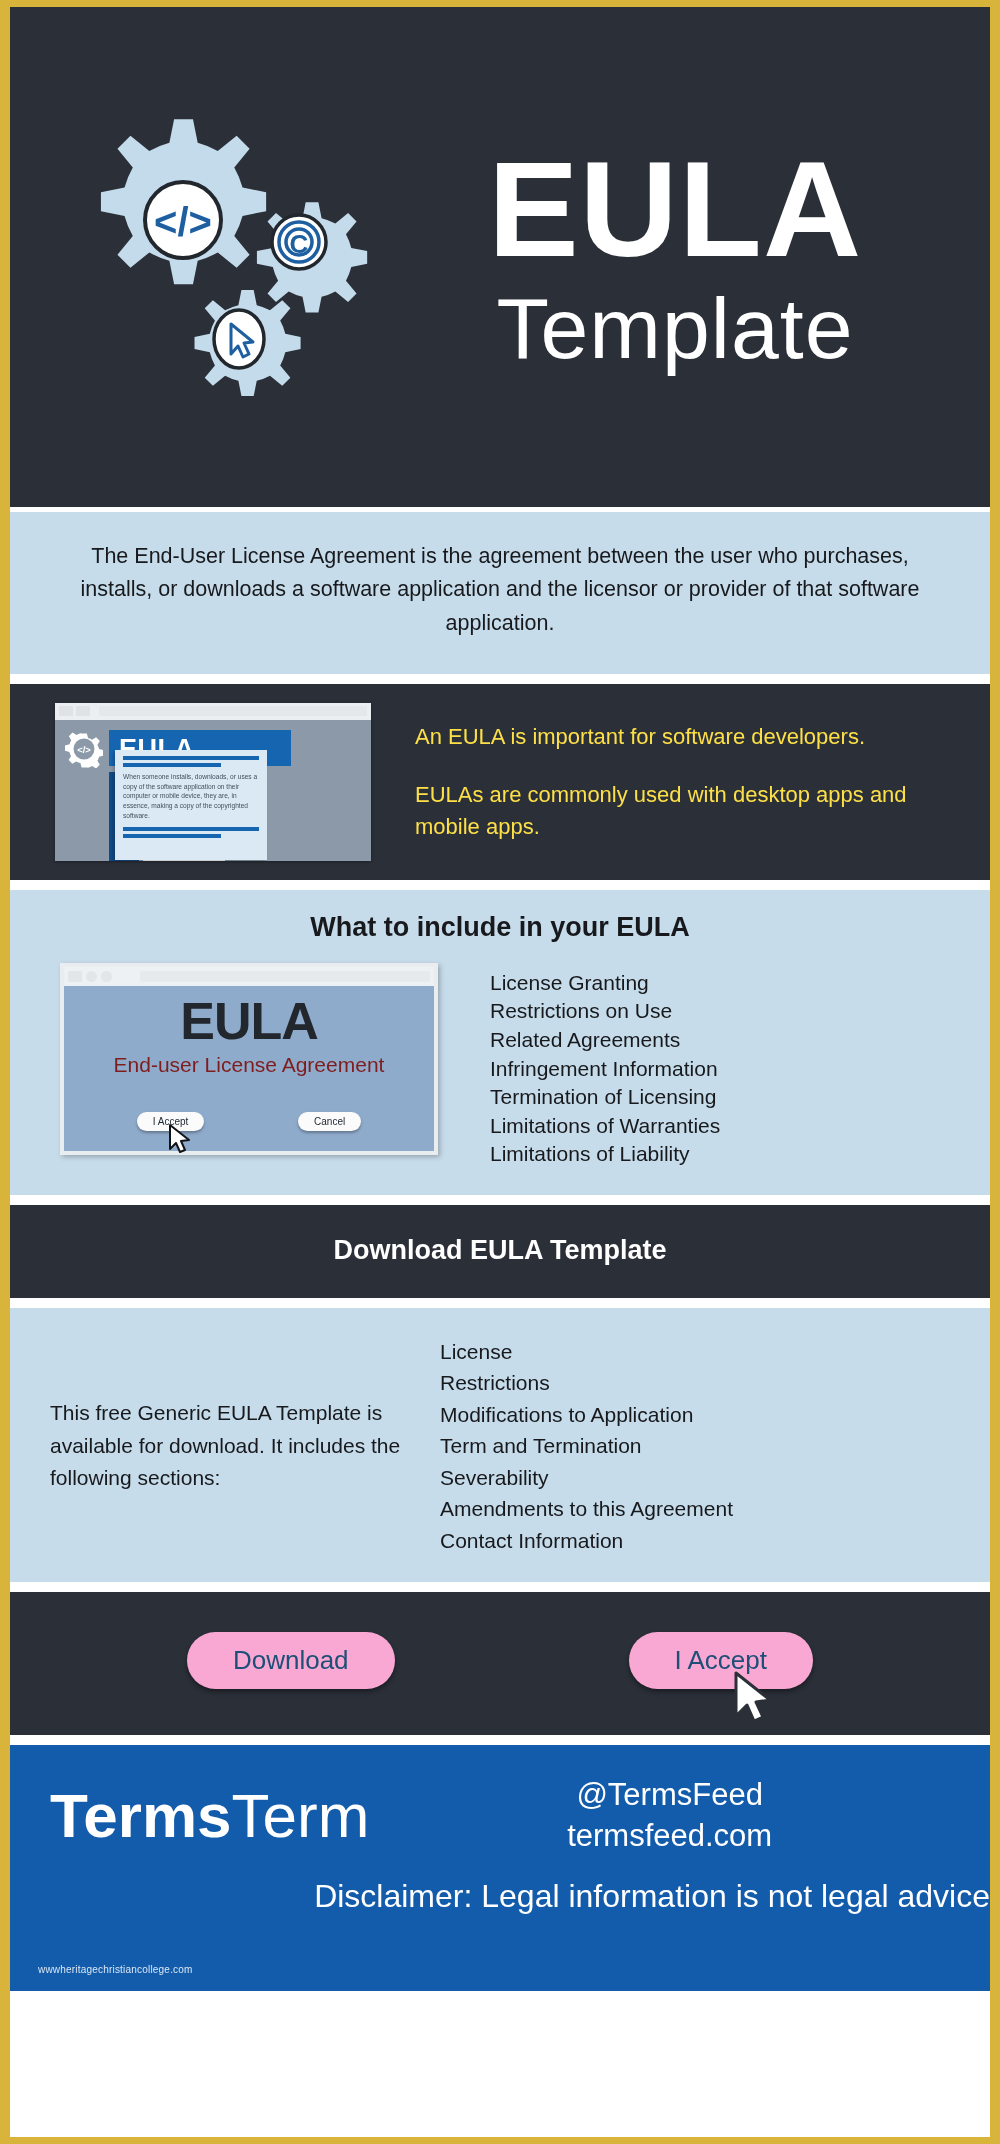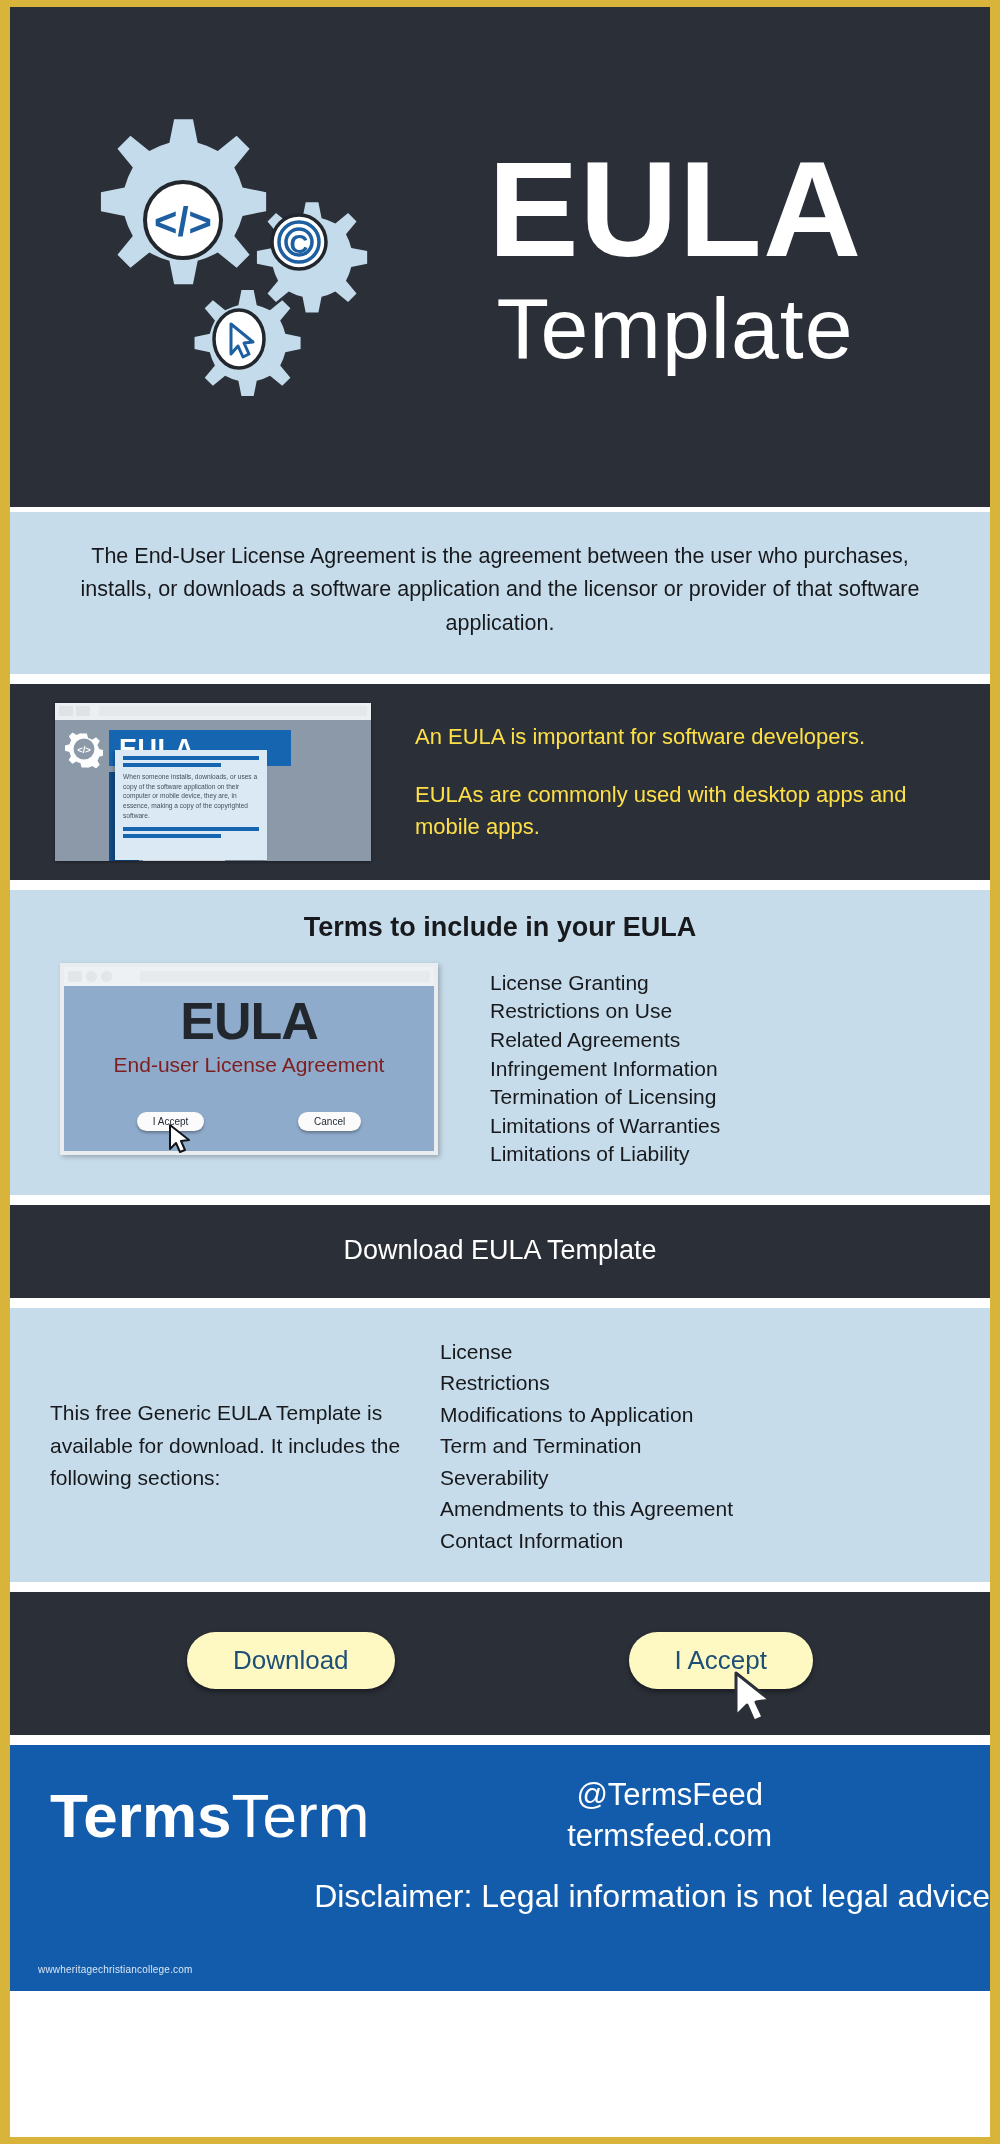--- a/index.html
+++ b/index.html
@@ -213,21 +213,21 @@
     padding: 4px 16px; border-radius: 12px; box-shadow: 0 2px 3px rgba(0,0,0,.30);
   }
   .m2-cursor { position: absolute; left: 103px; bottom: -4px; width: 26px; height: 32px; }
 
   
   .dl-head {
     padding: 30px 20px 32px 20px;
     text-align: center;
   }
   .dl-head h2 {
-    margin: 0; color: #ffffff; font-size: 27px; font-weight: normal;
+    margin: 0; color: #ffffff; font-size: 27px; font-weight: bold;
   }
 
   
   .dl-body {
     display: flex; align-items: center; padding: 28px 40px 26px 40px; min-height: 190px;
   }
   .dl-body .left {
     flex: none; width: 370px; color: #17191d; font-size: 21px; line-height: 1.55;
   }
   .dl-body .right {
@@ -235,21 +235,21 @@
   }
   .dl-body .right div { white-space: nowrap; }
 
   
   .actions {
     position: relative;
     display: flex; align-items: center; justify-content: space-around;
     padding: 40px 60px 46px 60px;
   }
   .pill {
-    background: #fef9c3; color: #1d4f77; font-size: 26px;
+    background: #f9a8d4; color: #1d4f77; font-size: 26px;
     padding: 13px 46px; border-radius: 32px; box-shadow: 0 3px 5px rgba(0,0,0,.40);
     position: relative;
   }
   .big-cursor { position: absolute; left: 102px; top: 38px; width: 44px; height: 56px; }
 
   
   .footer {
     position: relative;
     background: #135cab;
     height: 246px;
@@ -361,21 +361,21 @@
       </div>
       <div class="copy">
         <p>An EULA is important for software developers.</p>
         <p>EULAs are commonly used with desktop apps and mobile apps.</p>
       </div>
     </div>
   </div>
 
   <div class="band-light">
     <div class="include">
-      <h2>Terms to include in your EULA</h2>
+      <h2>What to include in your EULA</h2>
       <div class="include-row">
         <div class="shot">
           <div class="mock2">
             <div class="mock2-bar">
               <span class="chip"></span>
               <span class="dot"></span>
               <span class="dot"></span>
               <span class="addr"></span>
             </div>
             <div class="mock2-body">

